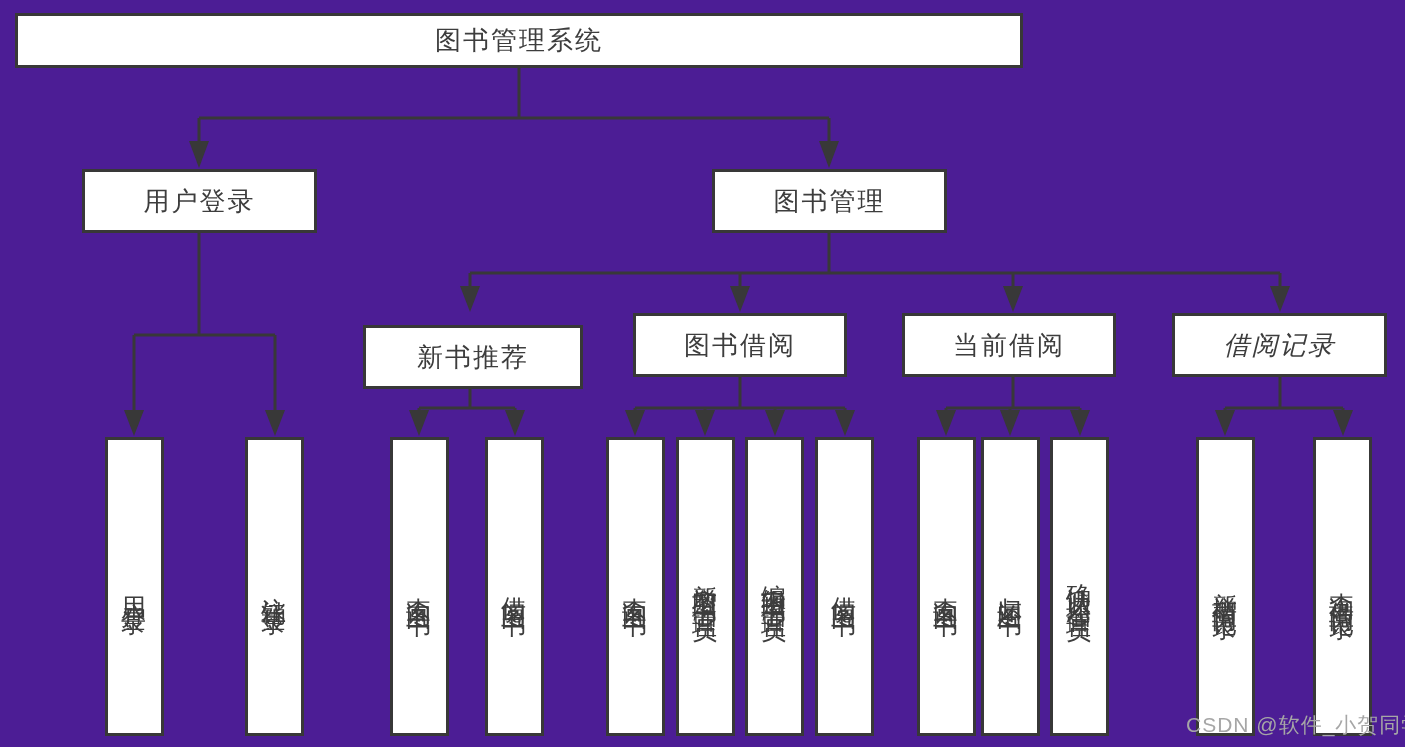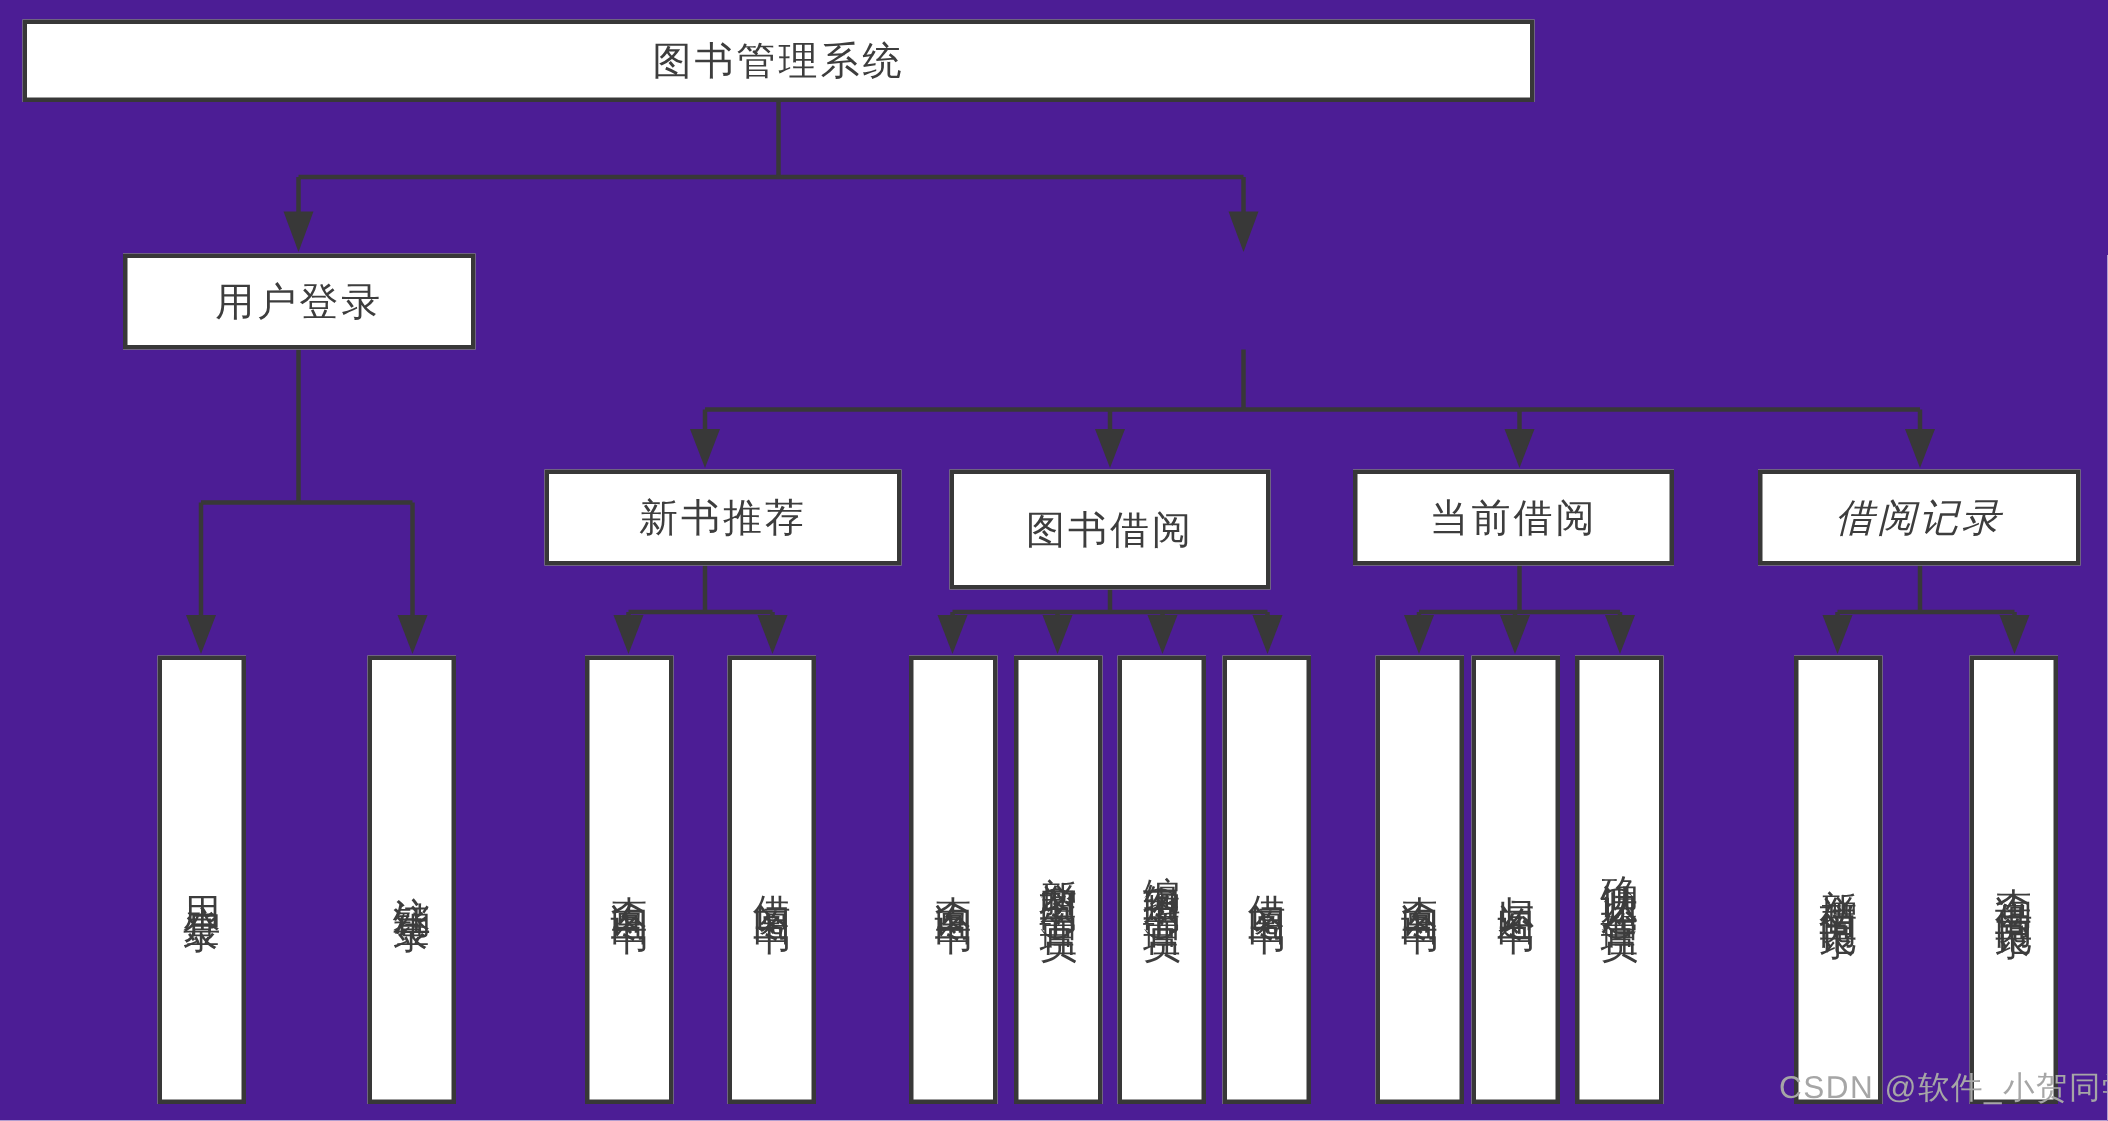--- a/index.html
+++ b/index.html
@@ -44,22 +44,22 @@
     letter-spacing: 5px;
     color: #3d3d3d;
     white-space: nowrap;
   }
   
   .n-root  { left: 15px;   top: 13px;  width: 1008px; height: 55px; }
   
   .n-login { left: 82px;   top: 169px; width: 235px;  height: 64px; }
   .n-mgmt  { left: 712px;  top: 169px; width: 235px;  height: 64px; }
   
-  .n-rec   { left: 363px;  top: 313px; width: 238px;  height: 64px; text-align: center; }
-  .n-bor   { left: 633px;  top: 313px; width: 214px;  height: 80px; }
+  .n-rec   { left: 363px;  top: 325px; width: 220px;  height: 64px; text-align: center; }
+  .n-bor   { left: 633px;  top: 313px; width: 214px;  height: 64px; }
   .n-cur   { left: 902px;  top: 313px; width: 214px;  height: 64px; }
   .n-hist  { left: 1172px; top: 313px; width: 215px;  height: 64px; font-style: italic; }
   
   .leaf { top: 437px; width: 59px; height: 299px; }
   .lf-1  { left: 105px; }
   .lf-2  { left: 245px; }
   .lf-3  { left: 390px; }
   .lf-4  { left: 485px; }
   .lf-5  { left: 606px; }
   .lf-6  { left: 676px; }
@@ -136,20 +136,23 @@
     </g>
   </svg>
 
   <div class="node node-h n-root">
     <span>图书管理系统</span>
   </div>
 
   <div class="node node-h n-login">
     <span>用户登录</span>
   </div>
+  <div class="node node-h n-mgmt">
+    <span>图书管理</span>
+  </div>
 
   <div class="node node-h n-rec">
     <span>新书推荐</span>
   </div>
   <div class="node node-h n-bor">
     <span>图书借阅</span>
   </div>
   <div class="node node-h n-cur">
     <span>当前借阅</span>
   </div>

